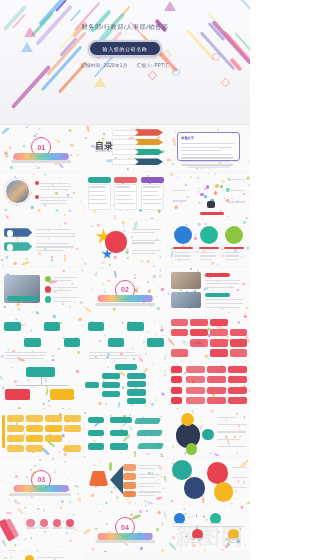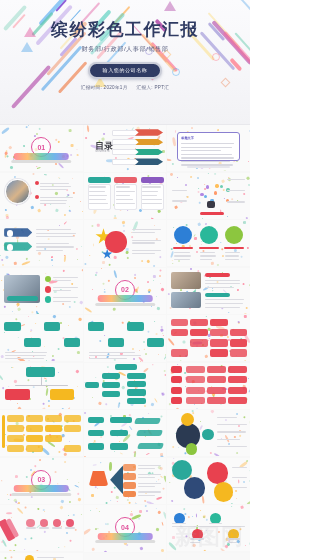--- a/index.html
+++ b/index.html
@@ -210,21 +210,20 @@
         <div class="cover-shape tri" style="border-bottom: 10px solid rgb(255, 210, 74); left: 37.4703%; top: 77.3007px;"></div>
         <div class="cover-shape dmd" style="width: 7px; height: 7px; border-color: rgb(240, 138, 90); left: 88.9728%; top: 78.6441px;"></div>
         <div class="cover-shape ring" style="width: 8px; height: 8px; border-color: rgb(255, 122, 138); left: 84.6749%; top: 52.7242px;"></div>
         <div class="cover-shape tri" style="border-bottom: 10px solid rgb(89, 168, 232); left: 8.32977%; top: 41.5162px;"></div>
         <div class="cover-shape dmd" style="width: 7px; height: 7px; border-color: rgb(255, 95, 138); left: 59.5422%; top: 72.1806px;"></div>
         <div class="cover-shape ring" style="width: 8px; height: 8px; border-color: rgb(74, 168, 240); left: 68.8801%; top: 68.1743px;"></div>
         <div class="cover-shape tri" style="border-bottom: 10px solid rgb(224, 82, 156); left: 9.65225%; top: 27.028px;"></div>
       </div>
 
     <div class="cover-inner">
-      <div class="cover-title">缤纷彩色工作汇报</div>
       <div class="cover-sub">财务部/行政部/人事部/销售部</div>
       <div class="cover-btn">输入您的公司名称</div>
       <div class="cover-meta">
         <span>汇报时间: 2020年1月</span>
         <span>汇报人: PPT汇</span>
       </div>
     </div>
   </div>
 
   <div class="grid" id="grid">

